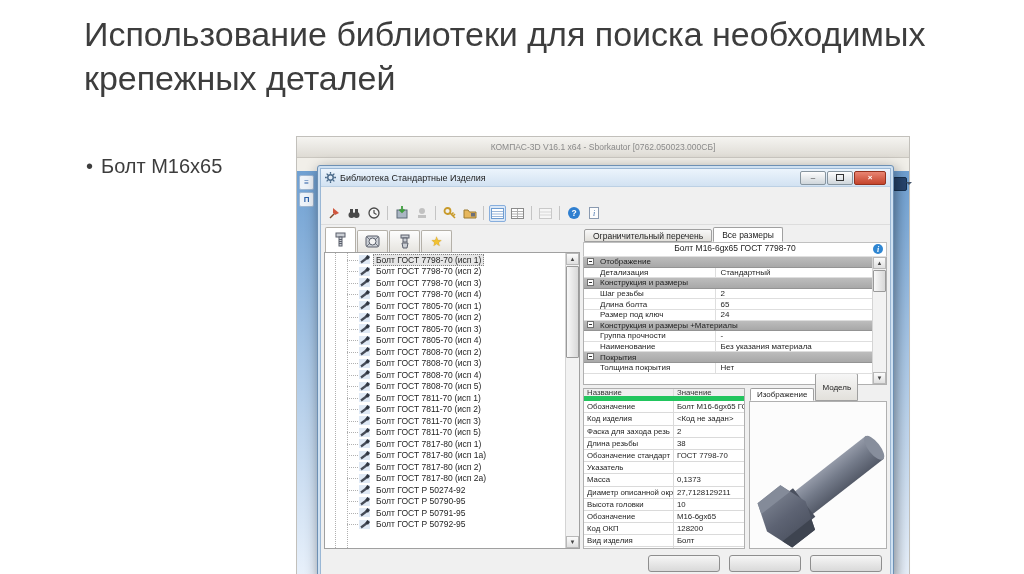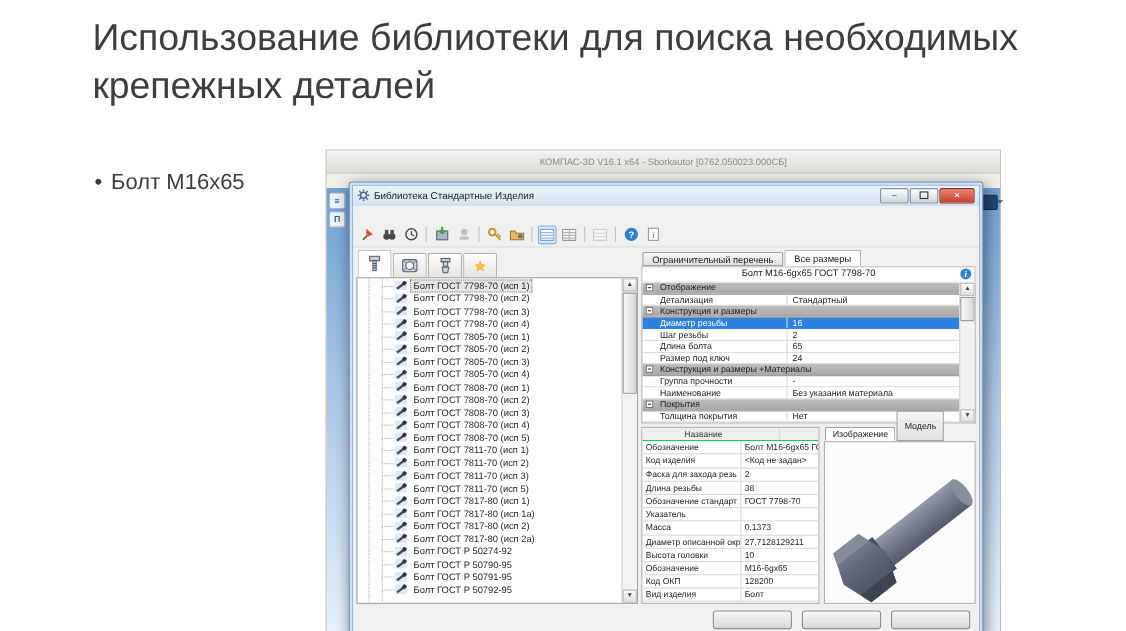--- a/index.html
+++ b/index.html
@@ -80,21 +80,21 @@
   .prow.selected{background:#2e80e0;}
   .prow.selected .pname,.prow.selected .pvalue{color:#fff;}
   .prow.selected{border-bottom-color:#2e80e0;}
   .vscroll.grid-sb .sthumb{top:13px;height:22px;}
 
   .bottom-split{flex:1;display:flex;gap:4px;margin-top:3px;min-height:0;}
   .props-box{width:160px;flex:none;border:1px solid #b0b0b0;background:#fff;font-size:7.8px;color:#1e1e1e;overflow:hidden;}
   .trow{height:12.2px;display:flex;align-items:center;border-bottom:1px solid #dadada;box-sizing:border-box;}
   .trow .tname{width:90px;flex:none;padding-left:3px;border-right:1px solid #dadada;height:100%;display:flex;align-items:center;white-space:nowrap;overflow:hidden;box-sizing:border-box;}
   .trow .tval{flex:1;padding-left:3px;white-space:nowrap;overflow:hidden;}
-  .trow.head{background:#efefef;border-bottom:1px solid #22c55e;color:#333;flex-direction:column;}
+  .trow.head{background:#efefef;border-bottom:5px solid #22c55e;color:#333;}
   .preview-box{flex:1;display:flex;flex-direction:column;min-width:0;}
   .ptabs{height:13px;flex:none;display:flex;align-items:flex-end;padding-left:1px;}
   .ptab{font-size:8px;color:#222;padding:0 6px;height:28px;display:flex;align-items:center;background:linear-gradient(#f6f6f6,#e2e0db);border:1px solid #a0a0a0;border-radius:2px 2px 0 0;margin-right:1px;box-sizing:border-box;}
   .ptab.active{height:13px;background:#fff;border-bottom-color:#fff;}
   .pimg{flex:1;border:1px solid #b0b0b0;background:#fcfcfc;display:flex;align-items:center;justify-content:center;overflow:hidden;}
 
   .dlg-buttons{height:24px;flex:none;display:flex;justify-content:flex-end;align-items:center;gap:9px;padding-right:8px;}
   .w7btn{width:72px;height:17px;font-size:8.5px;font-family:"Liberation Sans",sans-serif;color:#222;border:1px solid #8e8e8e;border-radius:3px;background:linear-gradient(#f6f6f6,#d9d9d9);}
 </style>
 </head>
@@ -353,30 +353,20 @@
                   <span class="tlabel">Болт ГОСТ 7805-70 (исп 4)</span>
                 </div>
                 <div class="titem">
                   <span class="ticon">
                     <svg width="11" height="9">
                       <rect width="11" height="9" fill="#dfe9f5"></rect>
                       <path d="M2 7.5 L8 3" stroke="#464c58" stroke-width="2.2"></path>
                       <rect x="7" y="0.6" width="3.4" height="3.4" fill="#2f3540" transform="rotate(37 8.7 2.3)"></rect>
                     </svg>
                   </span>
-                  <span class="tlabel">Болт ГОСТ 7808-70 (исп 1)</span>
-                </div>
-                <div class="titem">
-                  <span class="ticon">
-                    <svg width="11" height="9">
-                      <rect width="11" height="9" fill="#dfe9f5"></rect>
-                      <path d="M2 7.5 L8 3" stroke="#464c58" stroke-width="2.2"></path>
-                      <rect x="7" y="0.6" width="3.4" height="3.4" fill="#2f3540" transform="rotate(37 8.7 2.3)"></rect>
-                    </svg>
-                  </span>
                   <span class="tlabel">Болт ГОСТ 7808-70 (исп 2)</span>
                 </div>
                 <div class="titem">
                   <span class="ticon">
                     <svg width="11" height="9">
                       <rect width="11" height="9" fill="#dfe9f5"></rect>
                       <path d="M2 7.5 L8 3" stroke="#464c58" stroke-width="2.2"></path>
                       <rect x="7" y="0.6" width="3.4" height="3.4" fill="#2f3540" transform="rotate(37 8.7 2.3)"></rect>
                     </svg>
                   </span>
@@ -550,25 +540,20 @@
                 </div>
                 <div class="prow row">
 
                   <span class="pname">Детализация</span>
                   <span class="pvalue">Стандартный</span>
                 </div>
                 <div class="prow group">
                   <span class="expander"></span>
                   <span class="pname">Конструкция и размеры</span>
 
-                </div>
-                <div class="prow selected row">
-
-                  <span class="pname">Диаметр резьбы</span>
-                  <span class="pvalue">16</span>
                 </div>
                 <div class="prow row">
 
                   <span class="pname">Шаг резьбы</span>
                   <span class="pvalue">2</span>
                 </div>
                 <div class="prow row">
 
                   <span class="pname">Длина болта</span>
                   <span class="pvalue">65</span>

